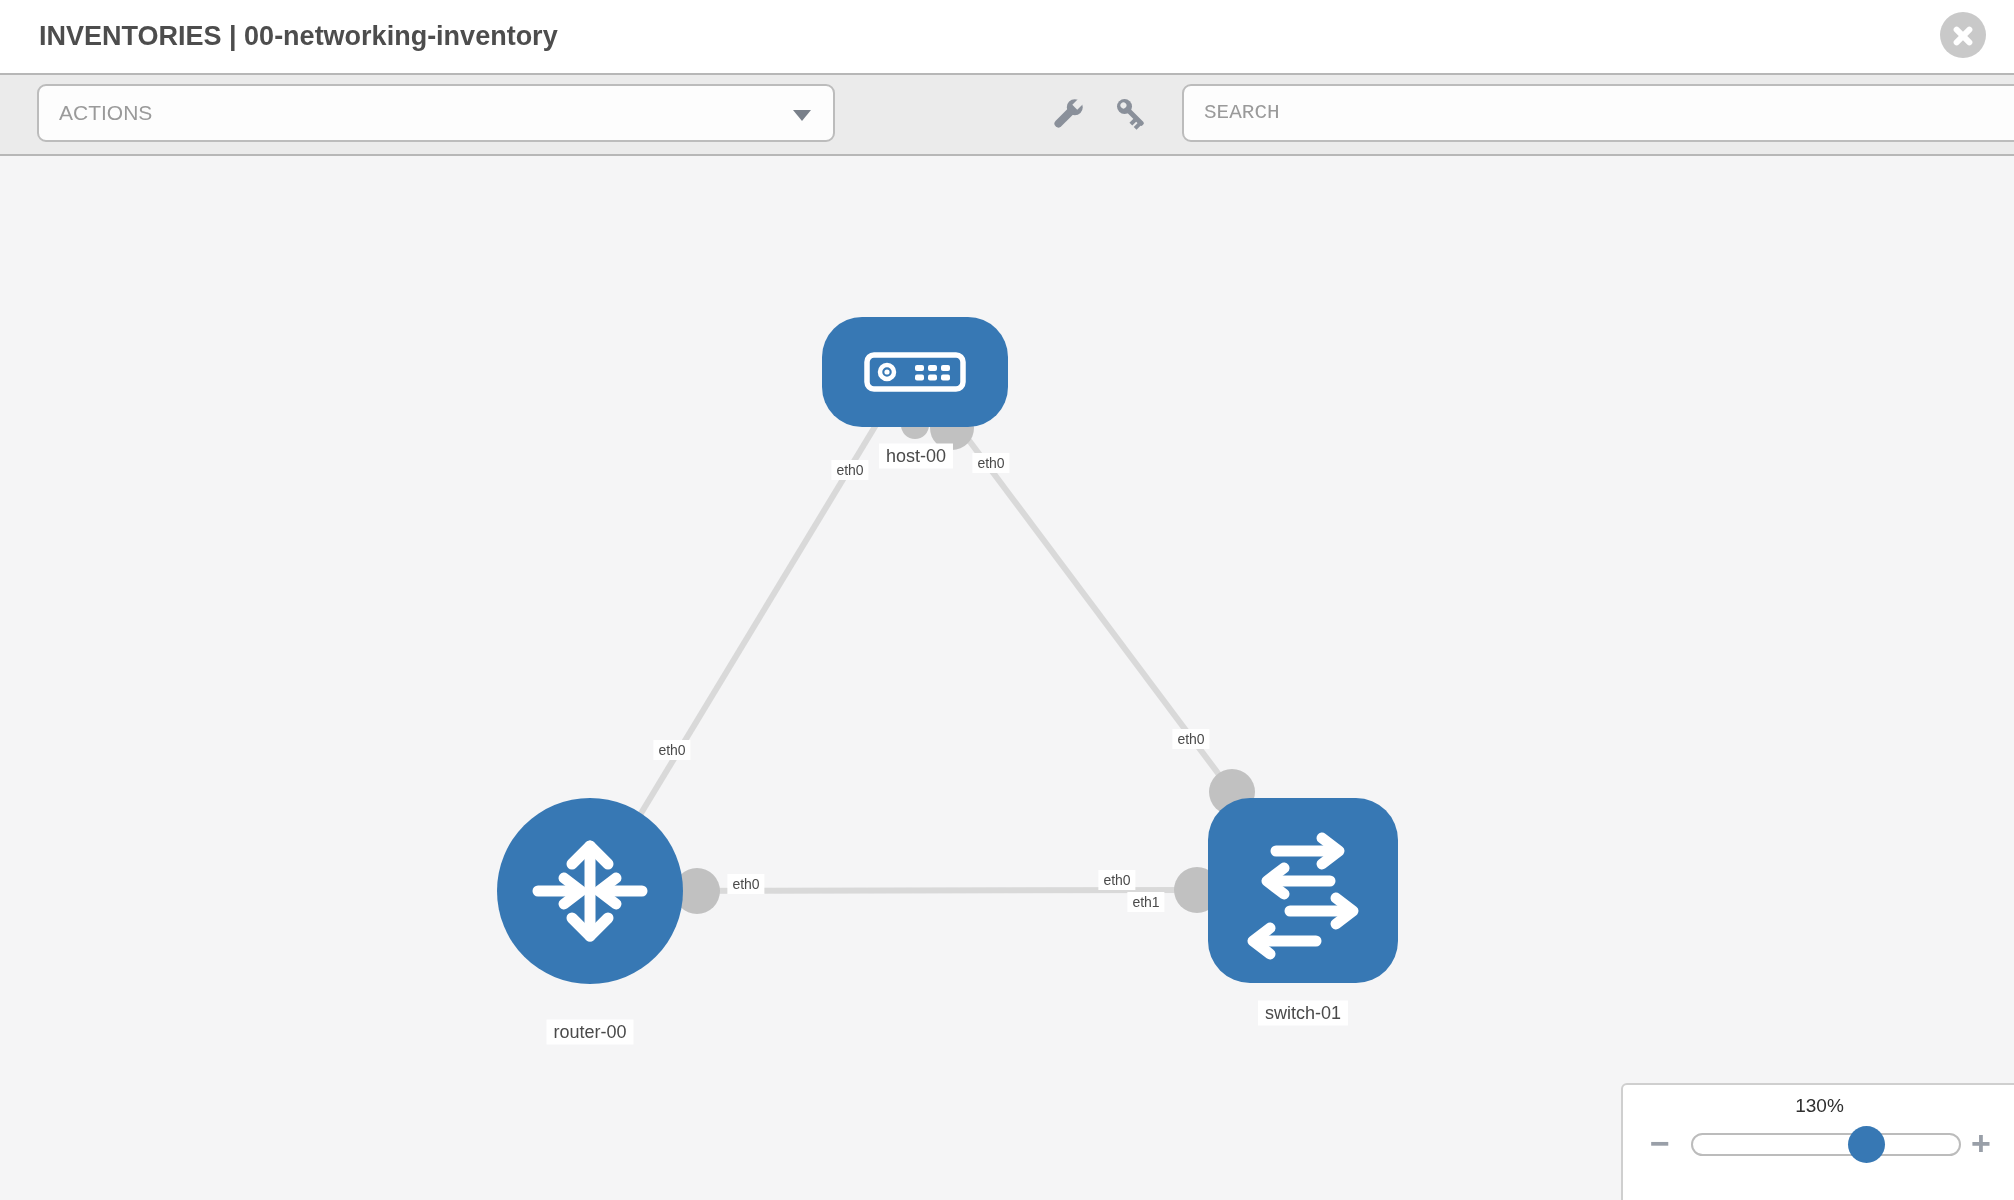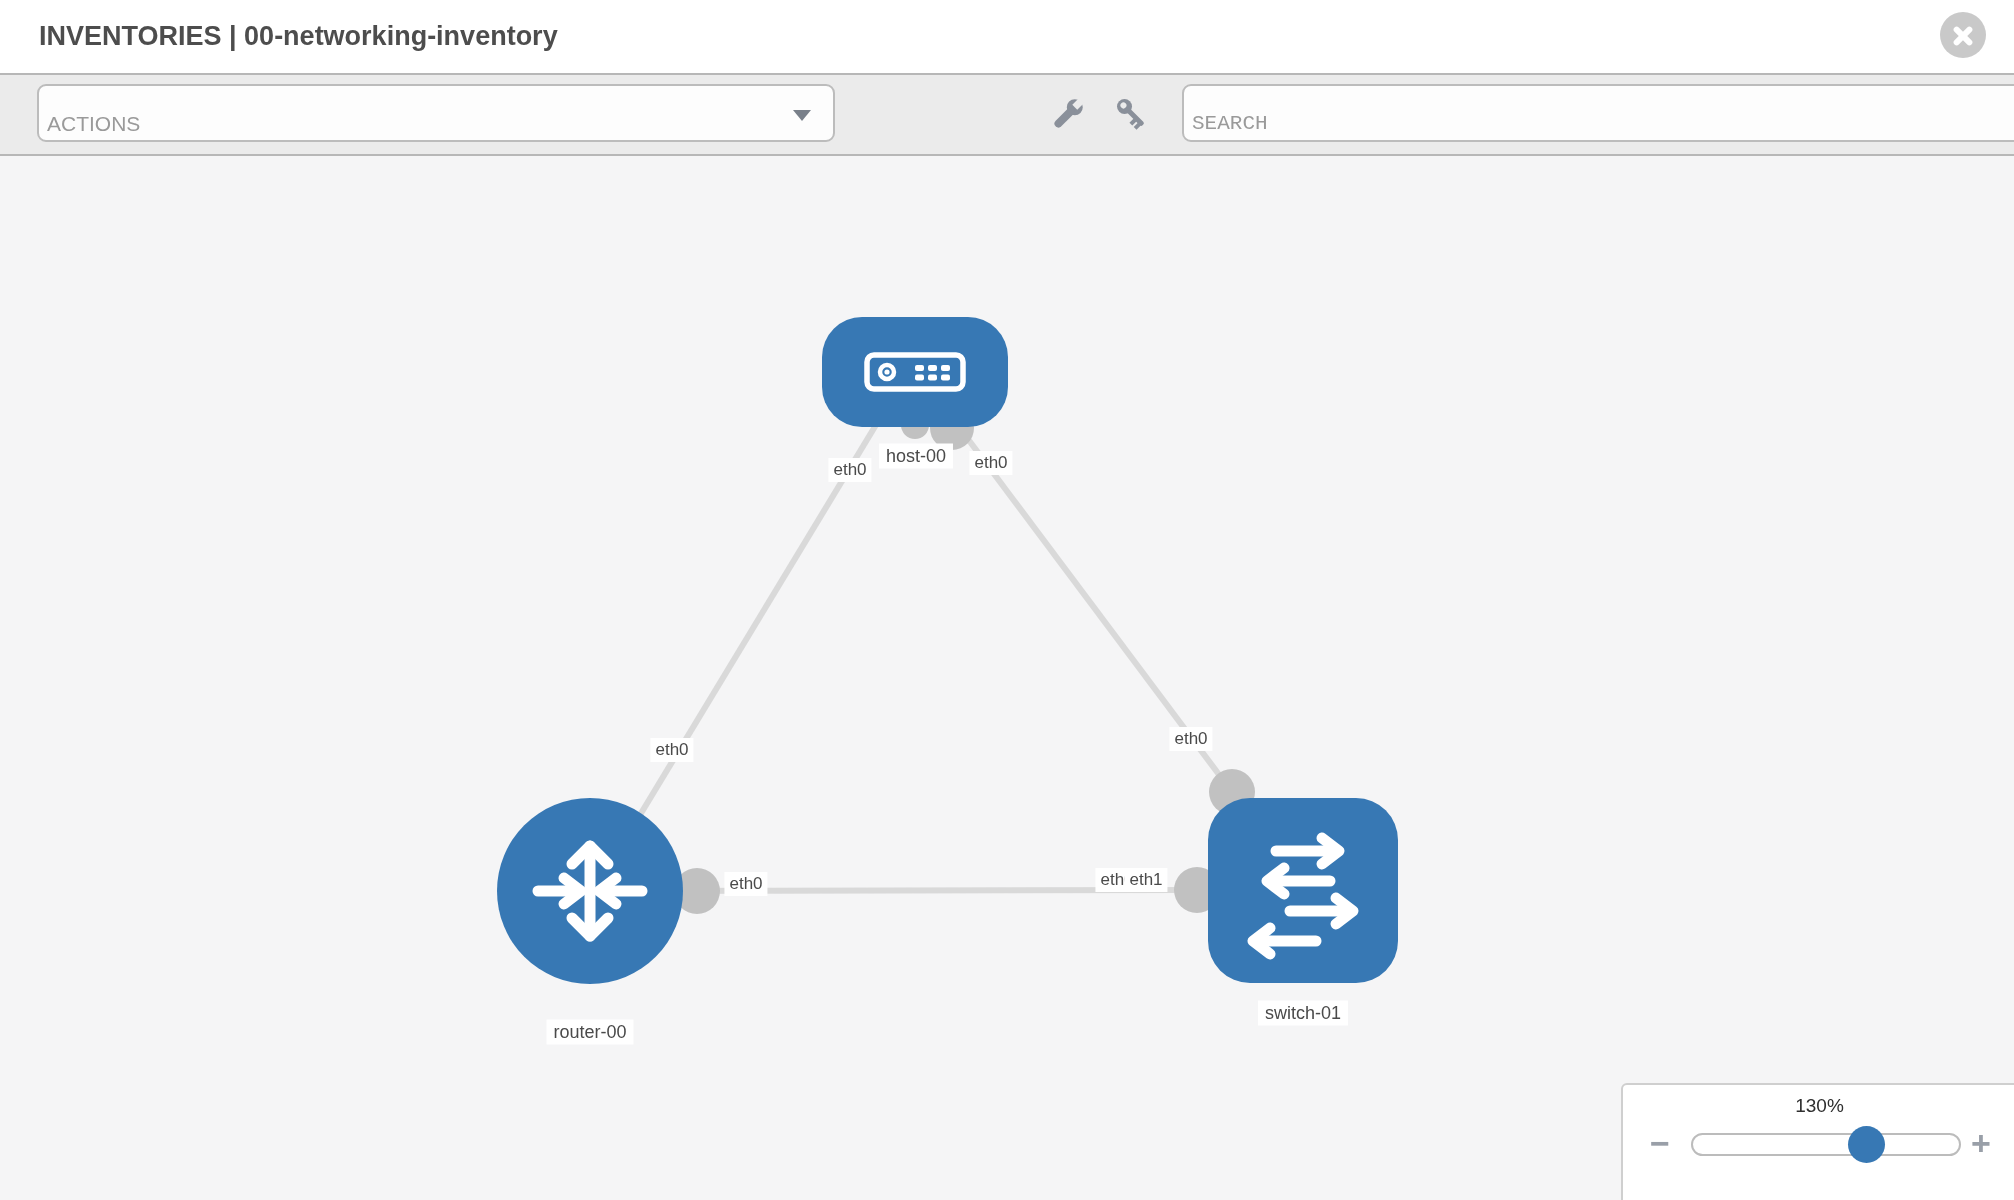--- a/index.html
+++ b/index.html
@@ -11,36 +11,36 @@
   .header { position:absolute; left:0; top:0; width:2014px; height:73px; background:#ffffff;padding-left:41px; }
   .header-title { position:absolute; left:39px; top:0; line-height:73px; font-size:27px; font-weight:bold; color:#4d4d4d; }
   .close-btn { position:absolute; left:1940px; top:12px; width:46px; height:46px; border-radius:50%; background:#c9c9c9; cursor:pointer; }
   .close-btn .bar { position:absolute; left:11px; top:20.5px; width:24px; height:6px; border-radius:3px; background:#ffffff; }
   .close-btn .bar.b1 { transform:rotate(45deg); }
   .close-btn .bar.b2 { transform:rotate(-45deg); }
 
   
   .toolbar { position:absolute; left:0; top:73px; width:2014px; height:83px; background:#ebebeb; border-top:2px solid #b7b7b7; border-bottom:2px solid #b7b7b7; }
   .select-box { position:absolute; height:58px; background:#fdfdfd; border:2px solid #bcbcbc; border-radius:9px; cursor:pointer; }
-  .select-box .sel-text { position:absolute; left:8px; top:0; line-height:54px; font-size:21px; color:#9a9a9a;margin-top:11px; }
+  .select-box .sel-text { position:absolute; left:20px; top:0; line-height:54px; font-size:21px; color:#9a9a9a; }
   .caret { position:absolute; right:22px; top:24px; width:0; height:0; border-left:9px solid transparent; border-right:9px solid transparent; border-top:11px solid #79808a; }
   .actions-box { left:37px; top:84px; width:798px; }
   .search-box { left:1182px; top:84px; width:966px;font-family:Liberation Mono, monospace; }
   .tool-icon { position:absolute; top:93px; width:44px; height:44px; cursor:pointer; }
   .wrench { left:1045px; }
   .key { left:1111px; }
 
   
   .canvas { position:absolute; left:0; top:156px; width:2014px; height:1044px; background:#f5f5f6; }
   .topo-svg { position:absolute; left:0; top:0; }
   .labels { position:absolute; left:0; top:0; width:2014px; height:1044px; }
   .nlabel, .plabel { position:absolute; transform:translate(-50%,-50%); background:#ffffff; color:#4a4a4a; white-space:nowrap; }
   .nlabel { font-size:18px; padding:2px 7px; z-index:4; }
-  .plabel { font-size:17px; padding:2px 5px; z-index:4; }
-  .plabel.over { z-index:5; }
+  .plabel { font-size:14px; padding:2px 5px; z-index:4; }
+  .plabel.over { z-index:5;margin-top:22px; }
 
   
   .zoom-panel { position:absolute; left:1621px; top:1083px; width:400px; height:130px; background:#ffffff; border:2px solid #cfcfcf; border-radius:6px; z-index:10; }
   .zoom-value { position:absolute; left:0; top:10px; width:393px; text-align:center; font-size:19px; color:#2f2f2f; }
   .zoom-minus, .zoom-plus { position:absolute; top:38px; font-size:34px; font-weight:bold; color:#999fa8; cursor:pointer; line-height:40px; }
   .zoom-minus { left:27px; }
   .zoom-plus { left:348px; }
   .zoom-track { position:absolute; left:68px; top:48px; width:270px; height:23px; background:#fff; border:2px solid #bcbcbc; border-radius:12px; cursor:pointer; }
   .zoom-thumb { position:absolute; left:155px; top:-9px; width:37px; height:37px; border-radius:50%; background:#3778b4; cursor:pointer; }
 </style>

